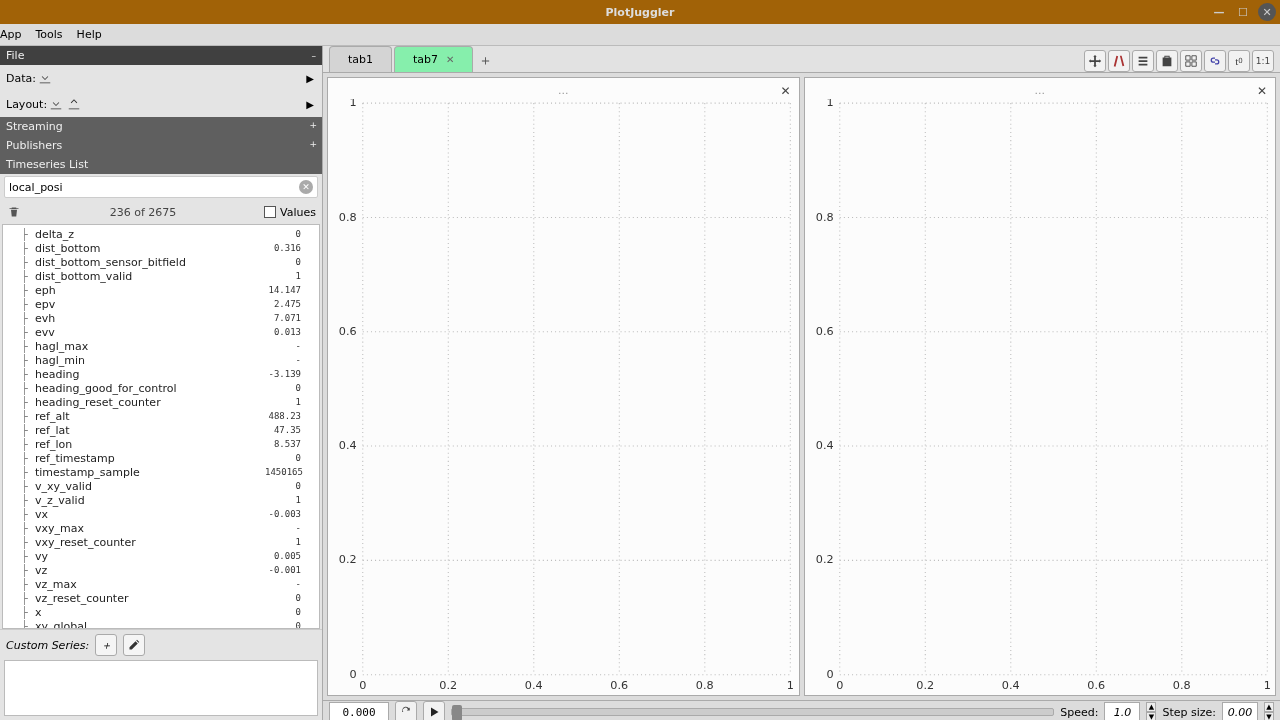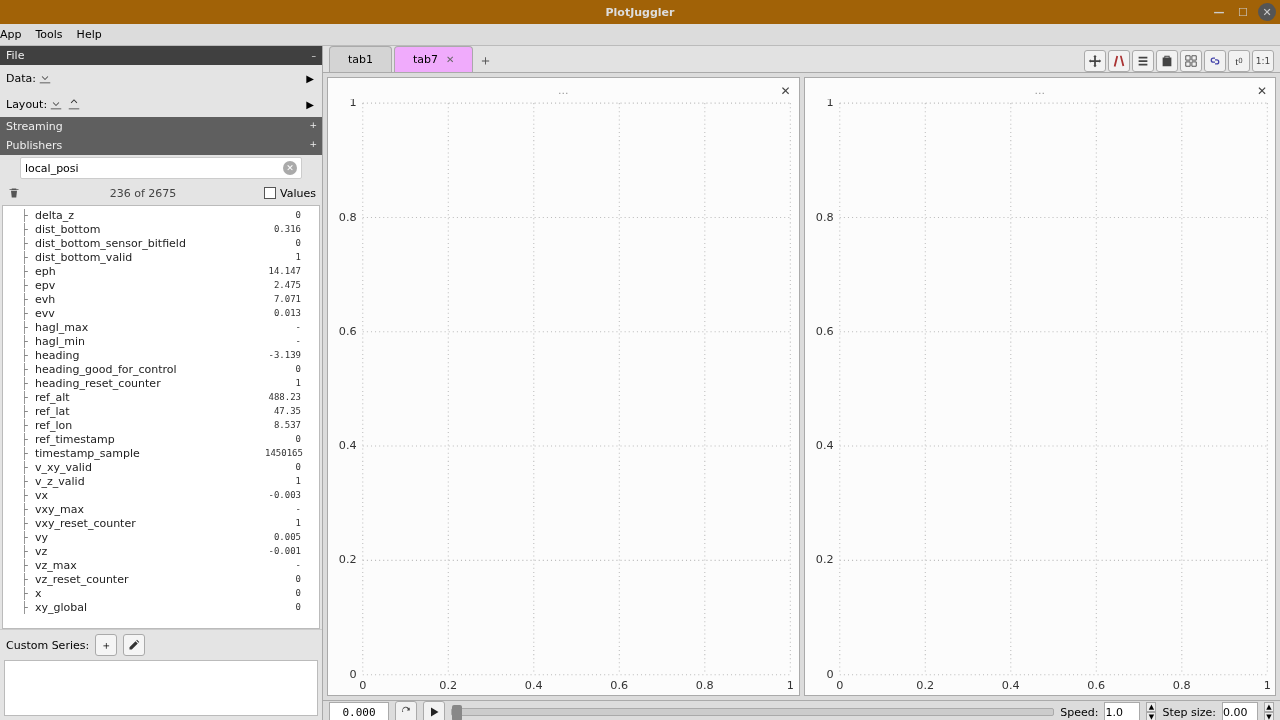--- a/index.html
+++ b/index.html
@@ -21,66 +21,66 @@
 
 .left-panel { width: 323px; background: #e4e4e4; display: flex; flex-direction: column; border-right: 1px solid #aaa; }
 .left-section-header { background: #5f5f5f; color: #eee; padding: 3px 6px; font-size: 11px; position: relative; }
 .left-section-header.dark { background: #404040; }
 .left-section-header .expand-indicator { position: absolute; right: 5px; top: 3px; font-size: 9px; }
 .file-header { padding-right: 6px; display: flex; align-items: center; justify-content: space-between; }
 .row-pad { padding: 4px 6px; display: flex; align-items: center; gap: 0; height: 26px; position: relative; }
 .row-pad .label { font-size: 11px; }
 .row-pad .triangle { position: absolute; right: 8px; font-size: 10px; }
 .icon-btn { width: 18px; height: 18px; display: inline-flex; align-items: center; justify-content: center; cursor: pointer; }
-.search-box { margin: 2px 20px; height: 22px; background: #fff; border: 1px solid #ccc; border-radius: 2px; display: flex; align-items: center; padding: 0 4px; }
+.search-box { margin: 2px 4px; height: 22px; background: #fff; border: 1px solid #ccc; border-radius: 2px; display: flex; align-items: center; padding: 0 4px; }
 .search-box input { flex: 1; border: none; outline: none; font-size: 11px; }
 .search-box .clear { width: 14px; height: 14px; background: #aaa; border-radius: 7px; color: #fff; display: flex; align-items: center; justify-content: center; font-size: 9px; cursor: pointer; }
 .count-row { display: flex; align-items: center; padding: 4px 6px; height: 24px; }
 .count-row .trash { width: 16px; }
 .count-row .count-txt { flex: 1; text-align: center; color: #444; }
 .count-row .values-chk { display: flex; align-items: center; gap: 4px; }
 .count-row .values-chk .chk { width: 12px; height: 12px; border: 1px solid #555; background: #fff; }
 
 .tree-wrapper { flex: 1; overflow: hidden; position: relative; border: 1px solid #bbb; margin: 0 2px; background: #fff; }
 .tree { position: absolute; inset: 0; overflow-y: auto; padding: 2px 0; }
 .tree-row { display: flex; align-items: center; height: 14px; padding: 0 4px 0 18px; font-size: 10px; white-space: nowrap; font-family: "DejaVu Sans", sans-serif; }
 .tree-row .branch { color: #888; width: 14px; display: inline-block; }
 .tree-row .name { flex: 1; color: #222; }
 .tree-row .val { width: 50px; text-align: right; color: #333; font-family: monospace; font-size: 9px; padding-right: 14px; }
 
-.custom-series-row { display: flex; align-items: center; gap: 6px; padding: 4px 6px; border-top: 1px solid #ccc; }
+.custom-series-row { display: flex; align-items: center; gap: 6px; padding: 4px 6px; border-top: 1px solid #ccc; font-style: italic; }
 .custom-series-row .btn-sq { width: 22px; height: 22px; border: 1px solid #aaa; background: #f5f5f5; border-radius: 3px; display: flex; align-items: center; justify-content: center; cursor: pointer; }
 .custom-series-box { flex: 0 0 56px; margin: 0 4px 4px 4px; border: 1px solid #bbb; background: #fff; }
 
 
 .right-panel { flex: 1; display: flex; flex-direction: column; background: #dcdcdc; }
 .tab-bar { height: 32px; display: flex; align-items: flex-end; padding-left: 6px; gap: 0; position: relative; border-bottom: 1px solid #aaa; background: #e2e2e2; }
 .tab { height: 26px; padding: 0 18px; display: flex; align-items: center; gap: 8px; border: 1px solid #aaa; border-bottom: none; background: #d4d4d4; border-radius: 4px 4px 0 0; cursor: pointer; }
-.tab.active { background: #f0abfc; }
+.tab.active { background: #86efac; }
 .tab .close-x { font-size: 10px; color: #666; }
 .tab-add { width: 24px; height: 22px; display: flex; align-items: center; justify-content: center; cursor: pointer; color: #555; font-size: 14px; }
 .toolbar-right { position: absolute; right: 6px; top: 4px; display: flex; gap: 2px; }
 .toolbar-right .tbtn { width: 22px; height: 22px; border: 1px solid #aaa; background: #f2f2f2; border-radius: 3px; display: flex; align-items: center; justify-content: center; cursor: pointer; font-size: 11px; color: #444; }
 .toolbar-right .tbtn svg { width: 14px; height: 14px; }
 
 .plot-area { flex: 1; display: flex; gap: 4px; padding: 4px; background: #dcdcdc; }
 .plot-pane { flex: 1; background: #fcfcfc; border: 1px solid #aaa; position: relative; display: flex; flex-direction: column; }
 .plot-title { text-align: center; font-size: 11px; color: #999; padding: 6px 0 2px 0; }
 .plot-pane .pane-close { position: absolute; right: 6px; top: 6px; width: 14px; height: 14px; display: inline-flex; align-items: center; justify-content: center; cursor: pointer; font-size: 12px; color: #444; }
 .plot-body { flex: 1; position: relative; }
 .plot-svg { width: 100%; height: 100%; }
 
 
 .playbar { height: 30px; background: #dcdcdc; border-top: 1px solid #aaa; display: flex; align-items: center; padding: 0 6px; gap: 6px; }
 .playbar .time-box { width: 60px; height: 20px; border: 1px solid #aaa; background: #fff; text-align: center; line-height: 20px; font-family: monospace; }
 .playbar .pbtn { width: 22px; height: 22px; border: 1px solid #aaa; border-radius: 3px; background: #f2f2f2; display: flex; align-items: center; justify-content: center; cursor: pointer; }
 .playbar .scrub { flex: 1; height: 8px; background: #ccc; border: 1px solid #aaa; border-radius: 2px; position: relative; }
 .playbar .scrub .thumb { position: absolute; left: 0; top: -4px; width: 10px; height: 16px; background: #888; border-radius: 2px; }
 .playbar .num-box { width: 36px; height: 20px; border: 1px solid #aaa; background: #fff; display: flex; align-items: center; }
-.playbar .num-box input { width: 100%; border: none; text-align: left; font-size: 11px; outline: none; }
+.playbar .num-box input { width: 100%; border: none; text-align: center; font-size: 11px; outline: none; font-style: italic; }
 .playbar .spin { width: 10px; display: flex; flex-direction: column; }
 .playbar .spin span { height: 10px; font-size: 7px; text-align: center; border: 1px solid #aaa; background: #eee; line-height: 8px; cursor: pointer; }
 .playbar .lbl { font-size: 11px; }
 
 
 .tree::-webkit-scrollbar { width: 12px; }
 .tree::-webkit-scrollbar-thumb { background: #999; }
 .tree::-webkit-scrollbar-track { background: #ddd; }
 </style>
 </head>
@@ -134,20 +134,23 @@
       <span class="triangle">▶</span>
     </div>
 
     <div class="left-section-header">
       <span>Streaming</span>
       <span class="expand-indicator">+</span>
     </div>
     <div class="left-section-header">
       <span>Publishers</span>
       <span class="expand-indicator">+</span>
+    </div>
+    <div class="left-section-header">
+      <span>Timeseries List</span>
     </div>
 
     <div class="search-box">
       <input type="text" value="local_posi" style="">
       <span class="clear">✕</span>
     </div>
 
     <div class="count-row">
       <span class="trash icon-btn">
         <svg viewBox="0 0 16 16" width="12" height="12">

